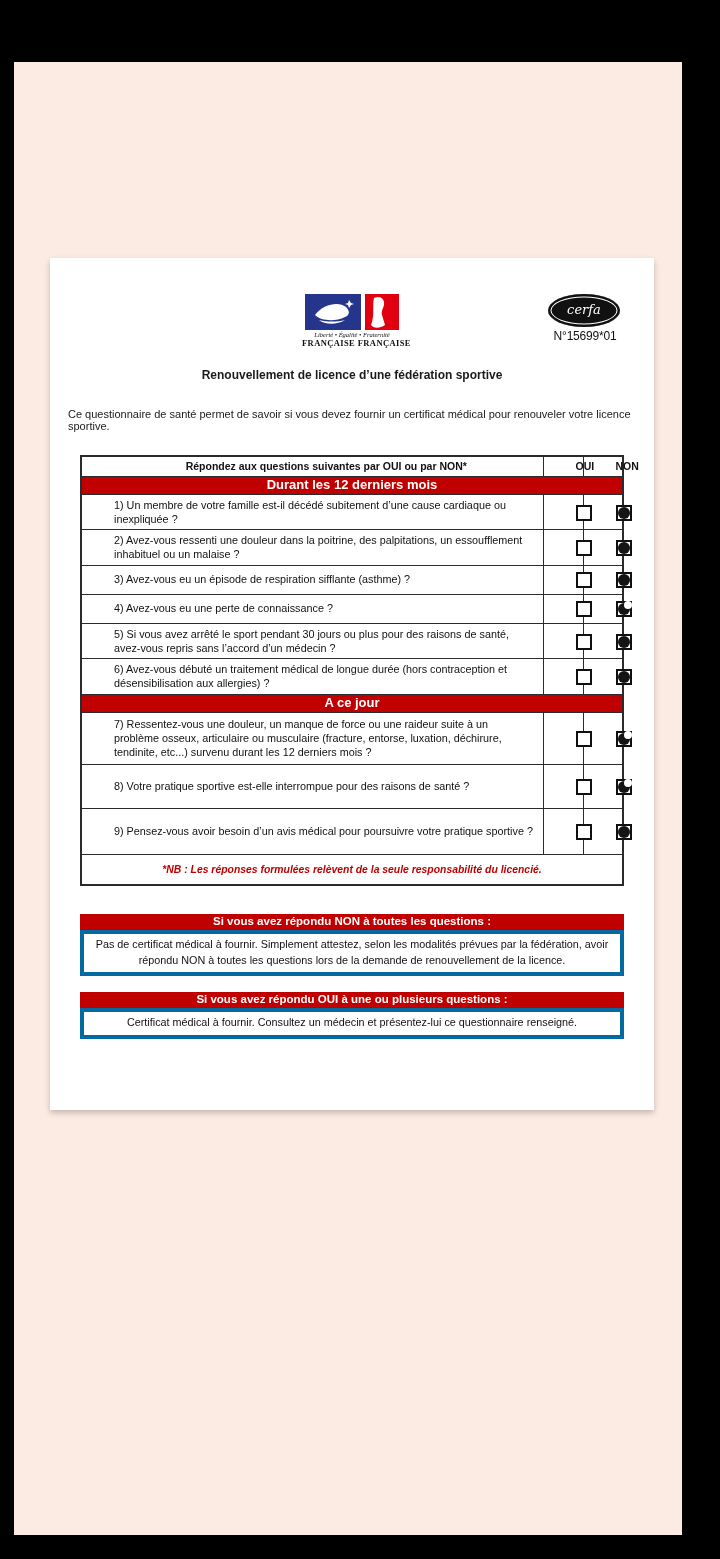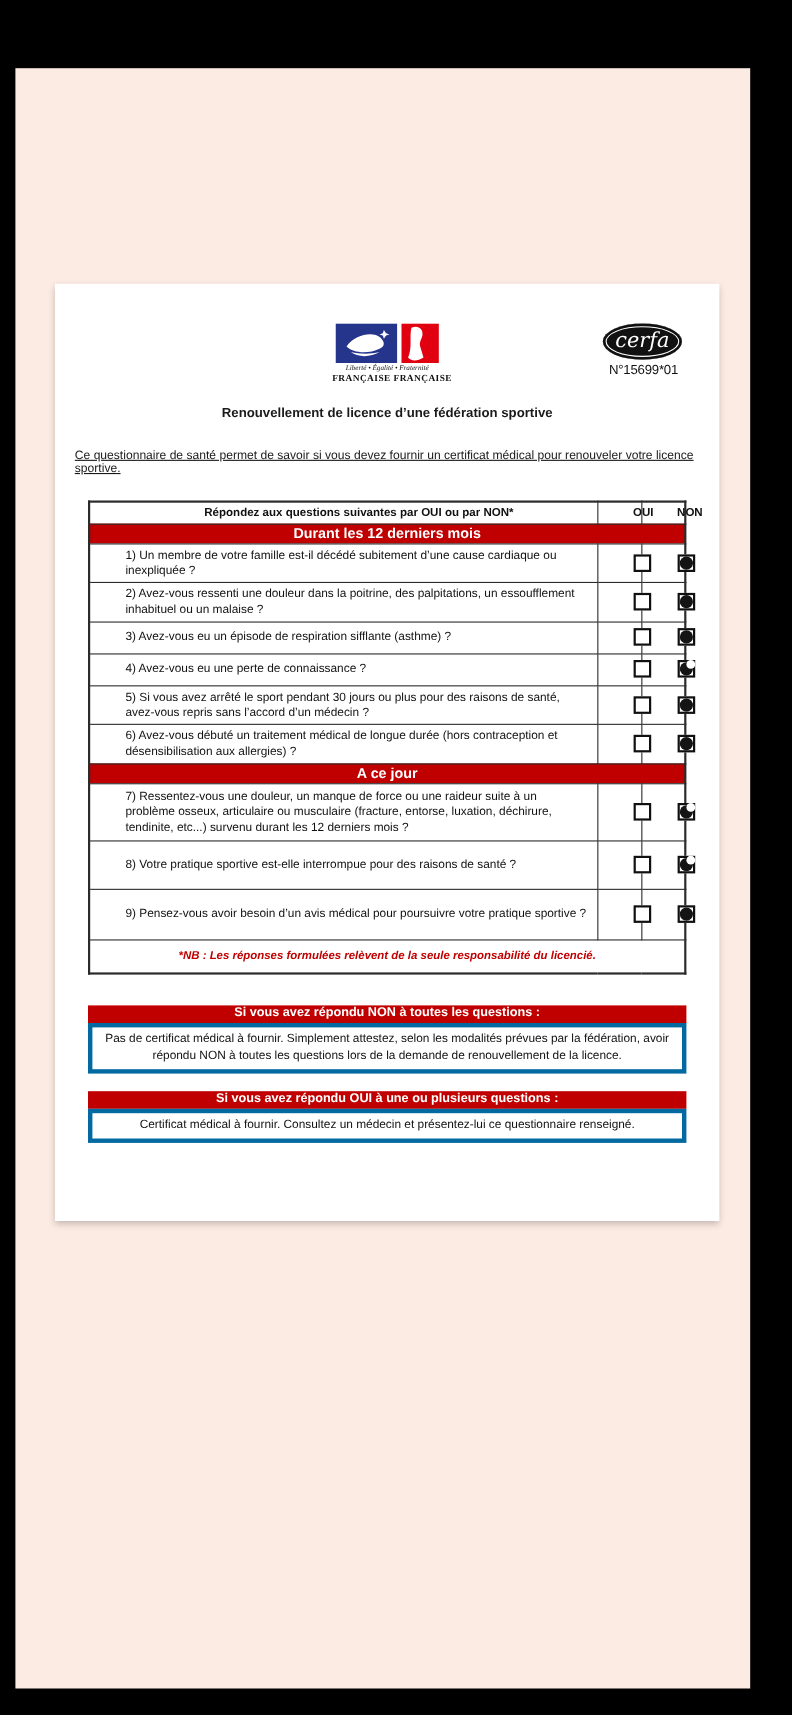--- a/index.html
+++ b/index.html
@@ -17,27 +17,27 @@
   .logo-rf svg { display:block; margin:0 auto; }
   .rf-motto { font-family:"Liberation Serif", serif; font-style:italic; font-size:6.5px;
               color:#111; margin-top:1px; white-space:nowrap; }
   .rf-name  { font-family:"Liberation Serif", serif; font-size:8.5px; font-weight:bold;
               color:#111; letter-spacing:0.4px; white-space:nowrap; }
   .logo-cerfa { position:absolute; right:14px; top:0; width:74px; text-align:center; }
   .cerfa-oval { width:72px; height:33px; background:#111; border-radius:50%;
                 display:flex; align-items:center; justify-content:center;
                 box-shadow:inset 0 0 0 2.5px #111, inset 0 0 0 3.5px #fff; }
   .cerfa-oval span { color:#fff; font-family:"DejaVu Serif", serif; font-style:italic;
-                     font-size:19px; line-height:1; padding-bottom:2px; }
+                     font-size:13px; line-height:1; padding-bottom:2px; }
   .cerfa-num { font-size:12px; font-weight:normal; color:#111; margin-top:2px; letter-spacing:-0.2px; }
 
   .doc-title { text-align:center; margin-top:16px; font-size:12px; font-weight:bold; color:#1a1a1a; }
   .doc-subtitle { text-align:center; margin-top:19px; font-size:12.5px; font-weight:bold; color:#1a1a1a; }
   .doc-subtitle .hl { color:#c00000; font-size:17px; letter-spacing:0.3px; }
-  .intro { margin-top:26px; font-size:11px; color:#1a1a1a;text-decoration:underline; }
+  .intro { margin-top:26px; font-size:11px; color:#1a1a1a; }
 
   
   .q-table { border-collapse:collapse; margin:23px 12px 0; width:calc(100% - 24px);
              table-layout:fixed; border:2px solid #2b2b2b; }
   .q-table td { border:1.4px solid #2b2b2b; vertical-align:middle;padding-left:32px; }
   .q-table col.qcol { width:auto; } .q-table col.ccol { width:40px; }
   tr.thead { height:20px; }
   .qh { font-size:10.5px; font-weight:bold; text-align:center; padding:2px 4px; color:#111; }
   .ch { font-size:10.5px; font-weight:bold; text-align:center; color:#111; }
   tr.section { height:18px; }

